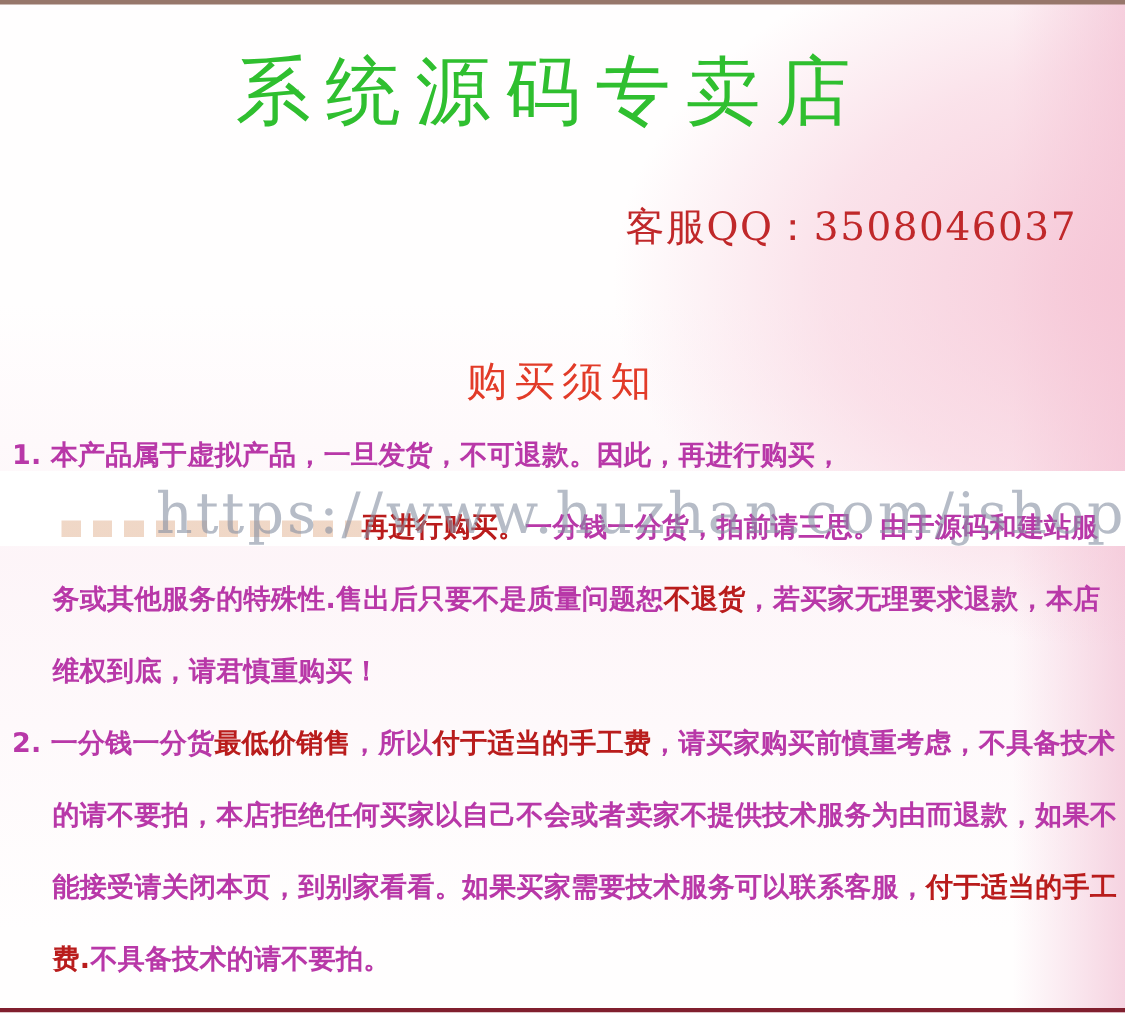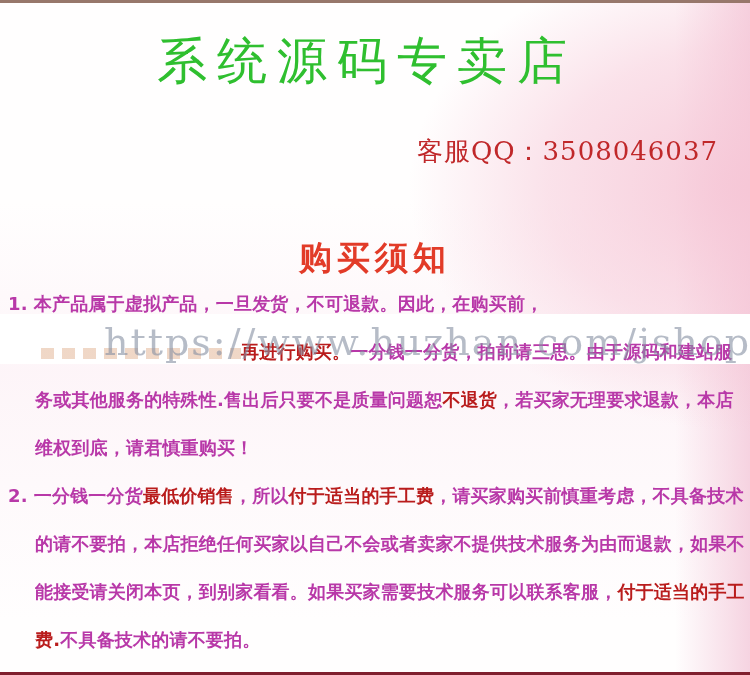--- a/index.html
+++ b/index.html
@@ -26,21 +26,21 @@
   }
   .qq-line {
     position:absolute; top:134px; right:32px;
     font-family:"DejaVu Serif","Liberation Serif",serif;
     font-size:26px; letter-spacing:1px;
     color:#c0282a; white-space:nowrap;
   }
   .notice-heading {
     position:absolute; top:236px; left:0; right:0;
     text-align:center;
-    font-size:33px; font-weight:bold; letter-spacing:5px;
+    font-size:27px; font-weight:normal; letter-spacing:5px;
     color:#e23b28;
   }
   .wm-band {
     position:absolute; left:0; right:0; top:314px; height:50px;
     background:#ffffff; z-index:1;
   }
   .notice {
     position:absolute; top:280px; left:8px; right:5px; z-index:2;
   }
   .notice-item {
@@ -73,21 +73,21 @@
 <div class="shop-title">系统源码专卖店</div>
 
 <div class="qq-line">客服QQ：3508046037</div>
 
 <div class="notice-heading">购买须知</div>
 
 <div class="wm-band"></div>
 
 <div class="notice">
   <div class="notice-item">
-    <span class="num">1.</span><span>本产品属于虚拟产品，一旦发货，不可退款。因此，在购买前，</span><span class="redacted"></span><span class="hl">再进行购买。</span><span>一分钱一分货，拍前请三思。由于源码和建站服务或其他服务的特殊性.售出后只要不是质量问题恕</span><span class="hl">不退货</span><span>，若买家无理要求退款，本店维权到底，请君慎重购买！</span>
+    <span class="num">1.</span><span>本产品属于虚拟产品，一旦发货，不可退款。因此，再进行购买，</span><span class="redacted"></span><span class="hl">再进行购买。</span><span>一分钱一分货，拍前请三思。由于源码和建站服务或其他服务的特殊性.售出后只要不是质量问题恕</span><span class="hl">不退货</span><span>，若买家无理要求退款，本店维权到底，请君慎重购买！</span>
   </div>
   <div class="notice-item">
     <span class="num">2.</span><span>一分钱一分货</span><span class="hl">最低价销售</span><span>，所以</span><span class="hl">付于适当的手工费</span><span>，请买家购买前慎重考虑，不具备技术的请不要拍，本店拒绝任何买家以自己不会或者卖家不提供技术服务为由而退款，如果不能接受请关闭本页，到别家看看。如果买家需要技术服务可以联系客服，</span><span class="hl">付于适当的手工费.</span><span>不具备技术的请不要拍。</span>
   </div>
   <div class="notice-item">
     
   </div>
 </div>
 
 <div class="url-watermark">https://www.huzhan.com/jshop14144</div>

